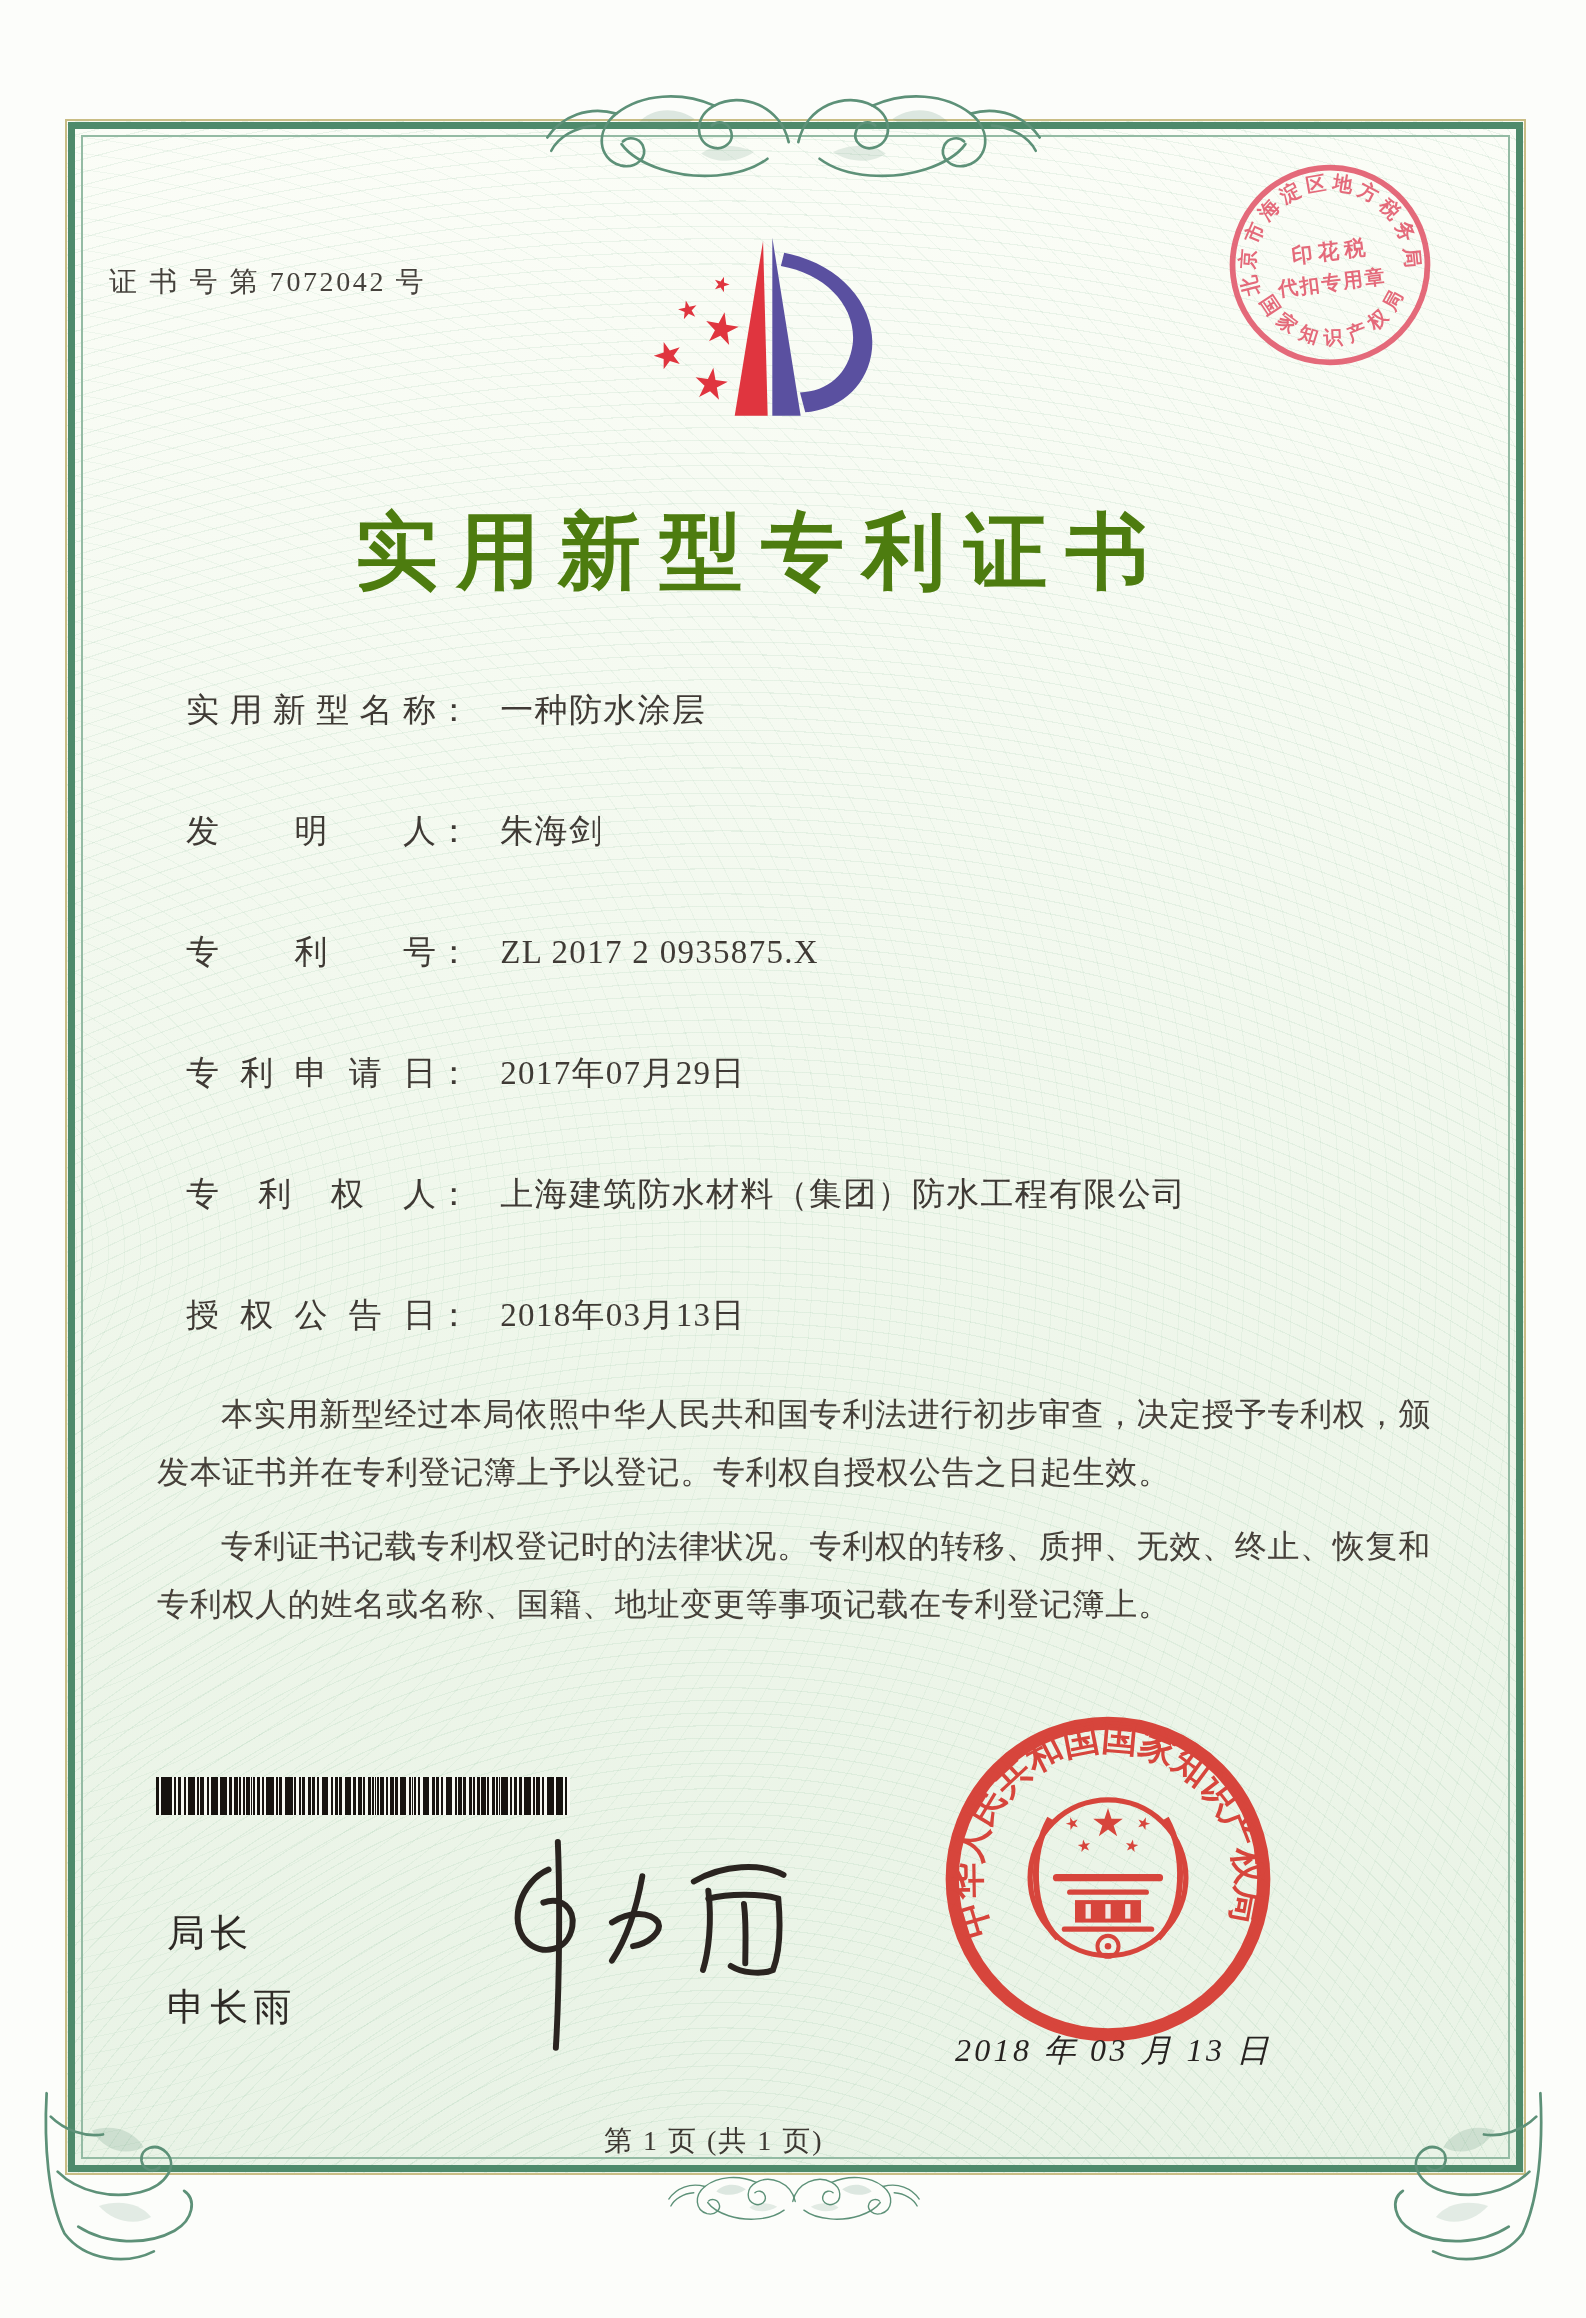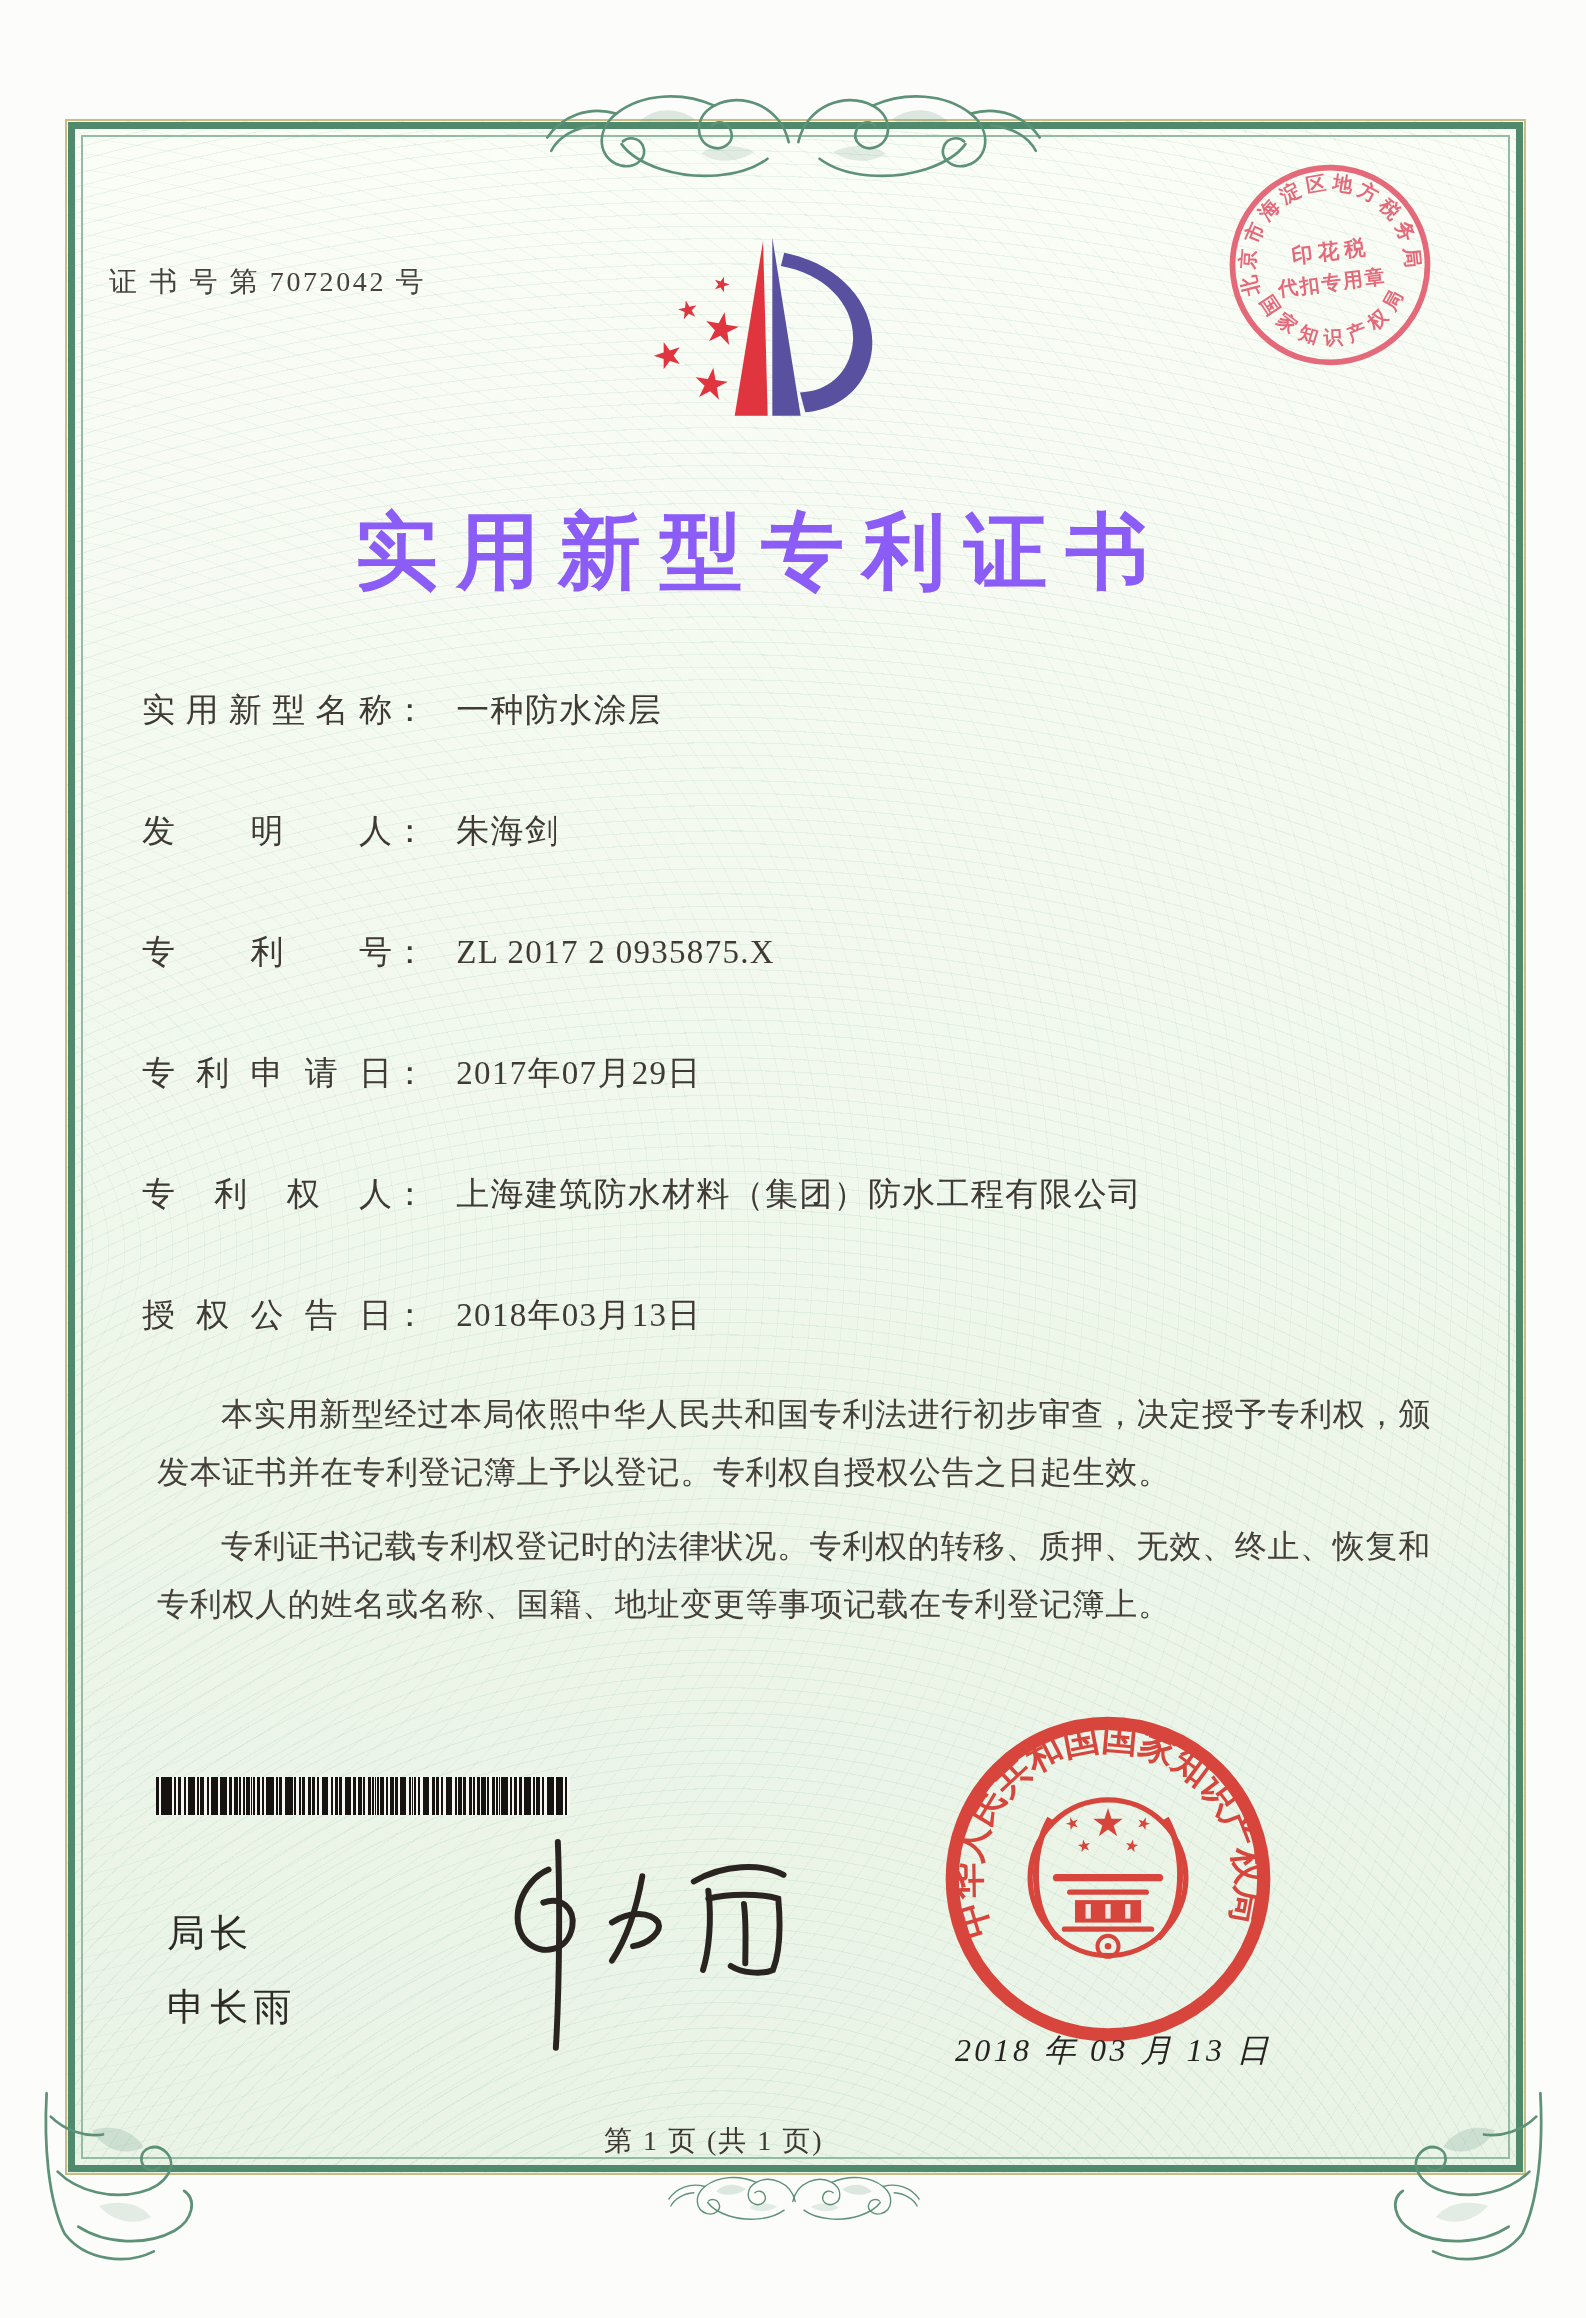--- a/index.html
+++ b/index.html
@@ -26,25 +26,25 @@
   
   .orn{position:absolute;pointer-events:none;}
   .orn svg{display:block;width:100%;height:100%;}
   
   .cert-number{
     position:absolute;left:109px;top:263px;font-size:28px;letter-spacing:2.6px;color:#45413c;white-space:pre;
   }
   .logo{position:absolute;left:647px;top:233px;width:277px;height:198px;}
   .title{
     position:absolute;left:0;top:497px;width:1522px;text-align:center;
-    font-size:83px;font-weight:700;letter-spacing:18.5px;color:#8b5cf6;
+    font-size:83px;font-weight:700;letter-spacing:18.5px;color:#4d7c0f;
   }
   .fields{position:absolute;left:142px;top:688px;width:1321px;}
   .field{height:121px;font-size:33px;color:#3f3a35;white-space:nowrap;}
-  .flabel{display:inline-block;width:250px;text-align:justify;text-align-last:justify;vertical-align:top;}
+  .flabel{display:inline-block;width:250px;text-align:justify;text-align-last:justify;vertical-align:top;margin-left:44px;}
   .fcolon{display:inline-block;margin-left:1.3px;}
   .fvalue{display:inline-block;margin-left:30px;letter-spacing:1.3px;}
   .paras{position:absolute;left:141px;top:1369px;width:1311px;font-size:32px;line-height:58px;color:#46403a;}
   .paras p{margin:16px;text-indent:2em;letter-spacing:0.7px;}
   
   .barcode{
     position:absolute;left:156px;top:1777px;width:414px;height:38px;
     background-color:#f6f7f2;
     background-image:
       repeating-linear-gradient(90deg,#16120f 0 2px,rgba(0,0,0,0) 2px 4.6px),

